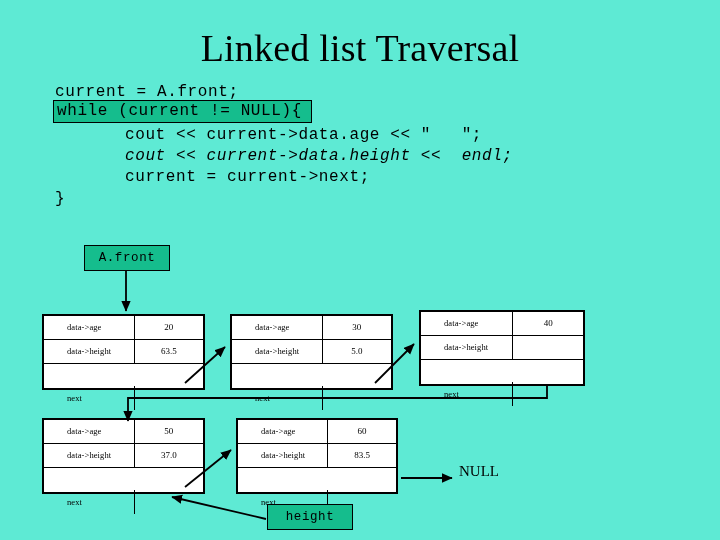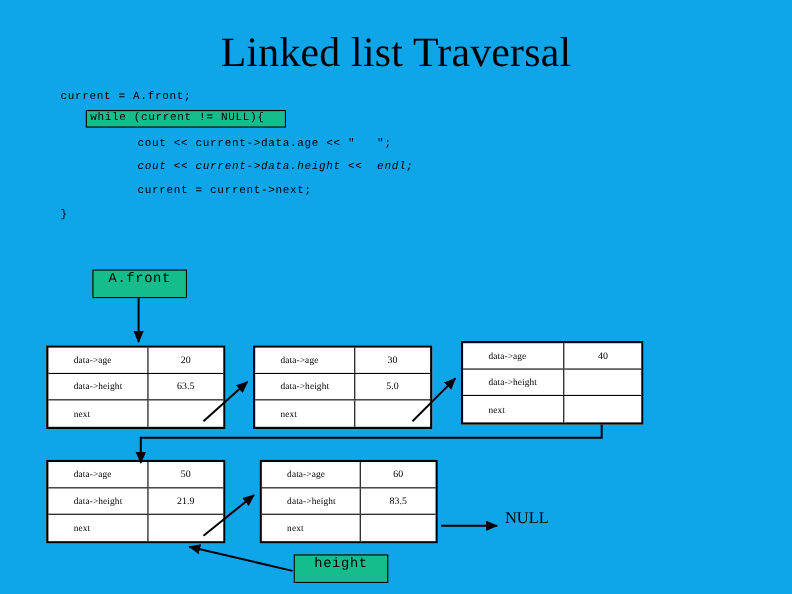--- a/index.html
+++ b/index.html
@@ -4,21 +4,21 @@
 <style>
   html, body {
     margin: 0;
     padding: 0;
     background: #ffffff;
   }
   #slide {
     position: relative;
     width: 720px;
     height: 540px;
-    background: #0ea5e9;
+    background: #5eead4;
     overflow: hidden;
     font-family: "Liberation Sans", sans-serif;
   }
 
   
   #slide-title {
     position: absolute;
     left: 0;
     top: 26px;
     width: 720px;
@@ -28,62 +28,62 @@
     font-weight: normal;
     color: #000000;
     letter-spacing: 0.2px;
     white-space: nowrap;
   }
 
   
   .code-line {
     position: absolute;
     font-family: "Liberation Mono", monospace;
-    font-size: 10px;
+    font-size: 16px;
     color: #000000;
     white-space: pre;
     letter-spacing: 0.6px;
     text-align: center;
   }
   .code-line.highlight {
     background: #15BD8D;
     border: 1px solid #000000;
-    padding: 1px 19px 2px 3px;
-    box-sizing: border-box;
-    margin-left: 25px;
+    padding: 1px 9px 2px 3px;
+    box-sizing: border-box;
   }
 
   
   .teal-box {
     position: absolute;
     background: #15BD8D;
     border: 1px solid #000000;
     box-sizing: border-box;
     font-family: "Liberation Mono", monospace;
     font-size: 12.5px;
     color: #000000;
     display: flex;
+    align-items: center;
     justify-content: center;
     letter-spacing: 0.6px;
   }
 
   
   .node {
     position: absolute;
     border: 2px solid #000000;
     box-sizing: border-box;
     background: #ffffff;
   }
   .node-row {
     display: flex;
     box-sizing: border-box;
     border-bottom: 1px solid #000000;
     height: 33.33%;
   }
-  .node-row:last-child { border-bottom: none; }
+  .node-row:last-child { border-bottom: none; margin-top: 22px; }
   .node-cell-label {
     flex: 0 0 57%;
     box-sizing: border-box;
     border-right: 1px solid #000000;
     display: flex;
     align-items: center;
     padding-left: 23px;
     font-family: "Liberation Serif", serif;
     font-size: 8.5px;
     color: #000000;
@@ -184,21 +184,21 @@
     </div>
   </div>
 
   <div class="node" style="left:42px; top:418px; width:163px; height:76px;">
     <div class="node-row">
       <div class="node-cell-label">data-&gt;age</div>
       <div class="node-cell-value">50</div>
     </div>
     <div class="node-row">
       <div class="node-cell-label">data-&gt;height</div>
-      <div class="node-cell-value">21.9</div>
+      <div class="node-cell-value">37.0</div>
     </div>
     <div class="node-row">
       <div class="node-cell-label">next</div>
       <div class="node-cell-value"></div>
     </div>
   </div>
 
   <div class="node" style="left:236px; top:418px; width:162px; height:76px;">
     <div class="node-row">
       <div class="node-cell-label">data-&gt;age</div>

